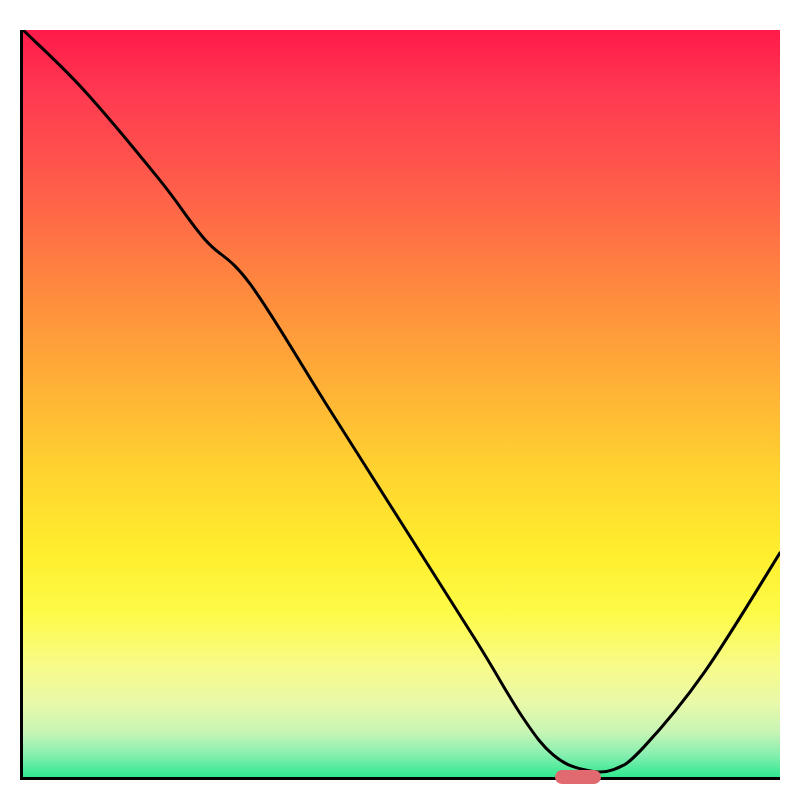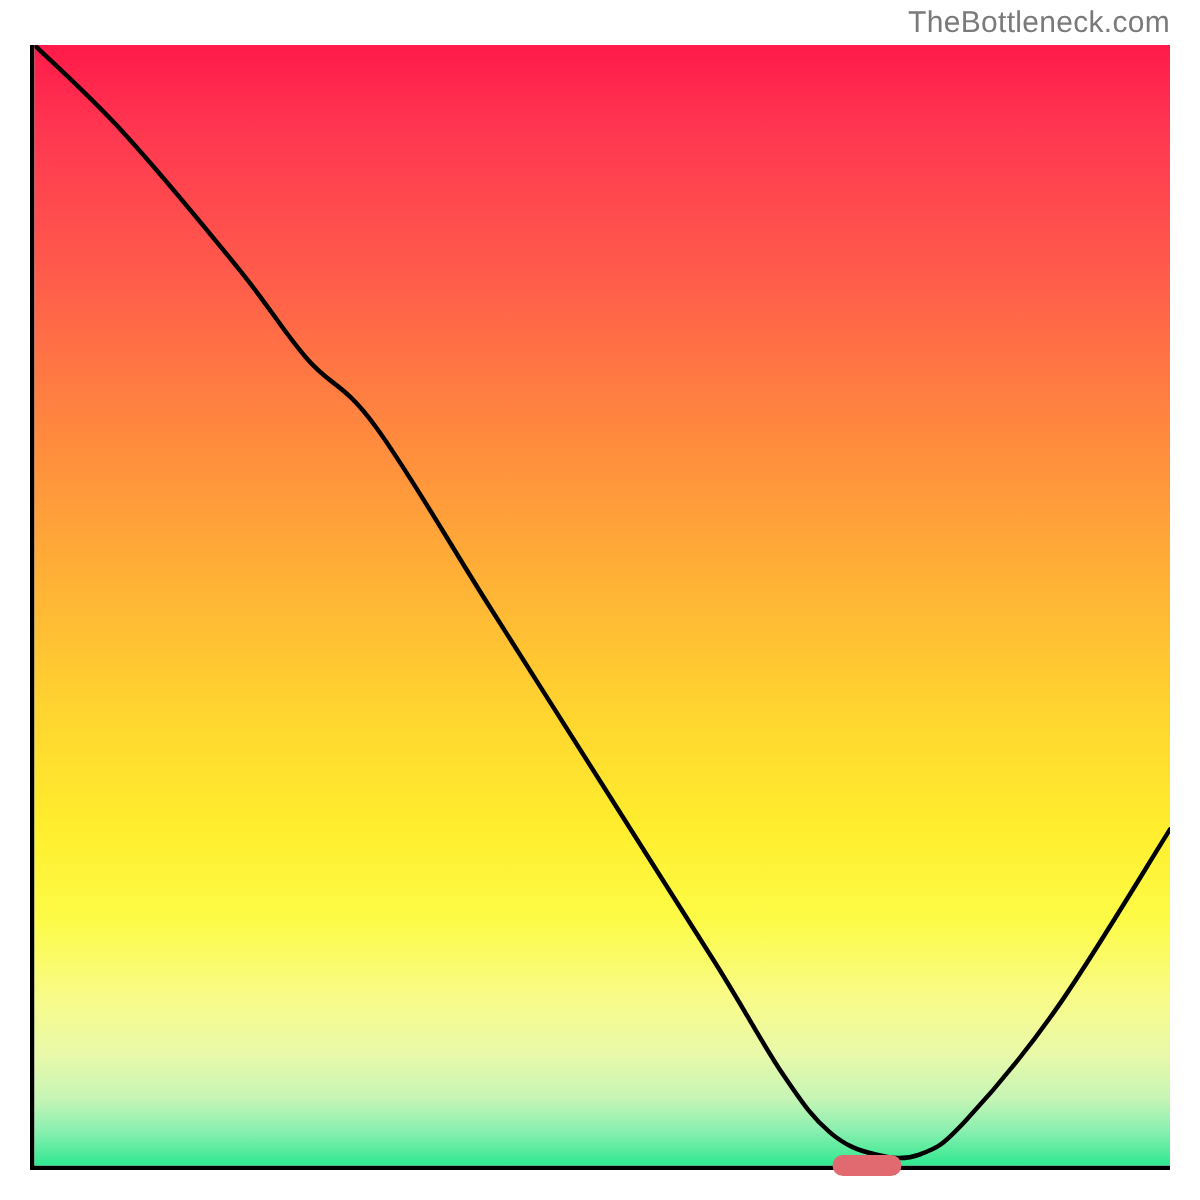--- a/index.html
+++ b/index.html
@@ -70,21 +70,20 @@
     font-weight: 500;
     color: #7a7a7a;
     letter-spacing: 0.2px;
   }
 </style>
 </head>
 <body>
 
 <div class="container">
 
-  <div class="watermark">TheBottleneck.com</div>
 
   <div class="plot-area">
     <div class="gradient-bg"></div>
 
     <svg class="curve-svg" viewBox="0 0 760 750" preserveAspectRatio="none">
       <path d="M 0 0 C 10.944 10.799999999999999, 36.17600000000001 33, 60.800000000000004 60 C 85.424 87, 114.91199999999998 123, 136.79999999999998 150 C 158.688 177, 165.984 191.1, 182.4 210 C 198.816 228.9, 206.112 225.3, 228 255 C 249.888 284.7, 276.64 331.8, 304 375 C 331.36 418.2, 352.64 451.8, 380 495 C 407.36 538.2, 434.112 579.9, 456 615 C 477.888 650.1, 487.92 669.75, 501.6 690 C 515.28 710.25, 521.056 718.05, 532 727.5 C 542.944 736.95, 551.456 739.8, 562.4 742.5 C 573.3439999999999 745.2, 581.8560000000001 746.55, 592.8000000000001 742.5 C 603.744 738.45, 606.784 737.55, 623.1999999999999 720 C 639.6159999999999 702.45, 659.376 680.1, 684 645 C 708.624 609.9, 746.32 546.6, 760 525" stroke="#000" stroke-width="3" fill="none" stroke-linejoin="round" stroke-linecap="round"></path>
     </svg>
 
     <div class="marker" style="left: 532px; width: 45.6px; bottom: -7px;"></div>
   </div>

